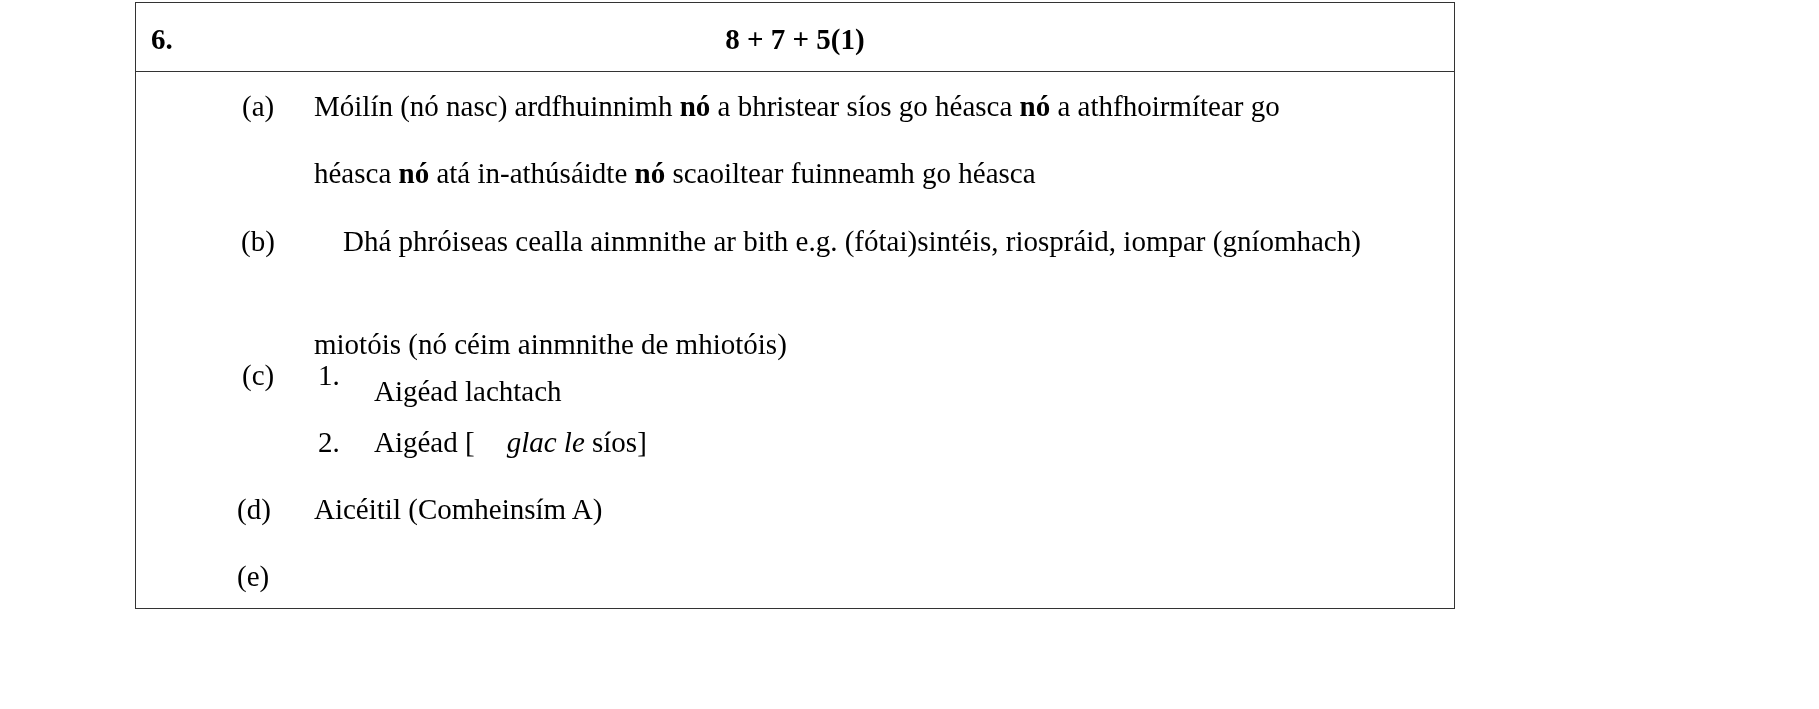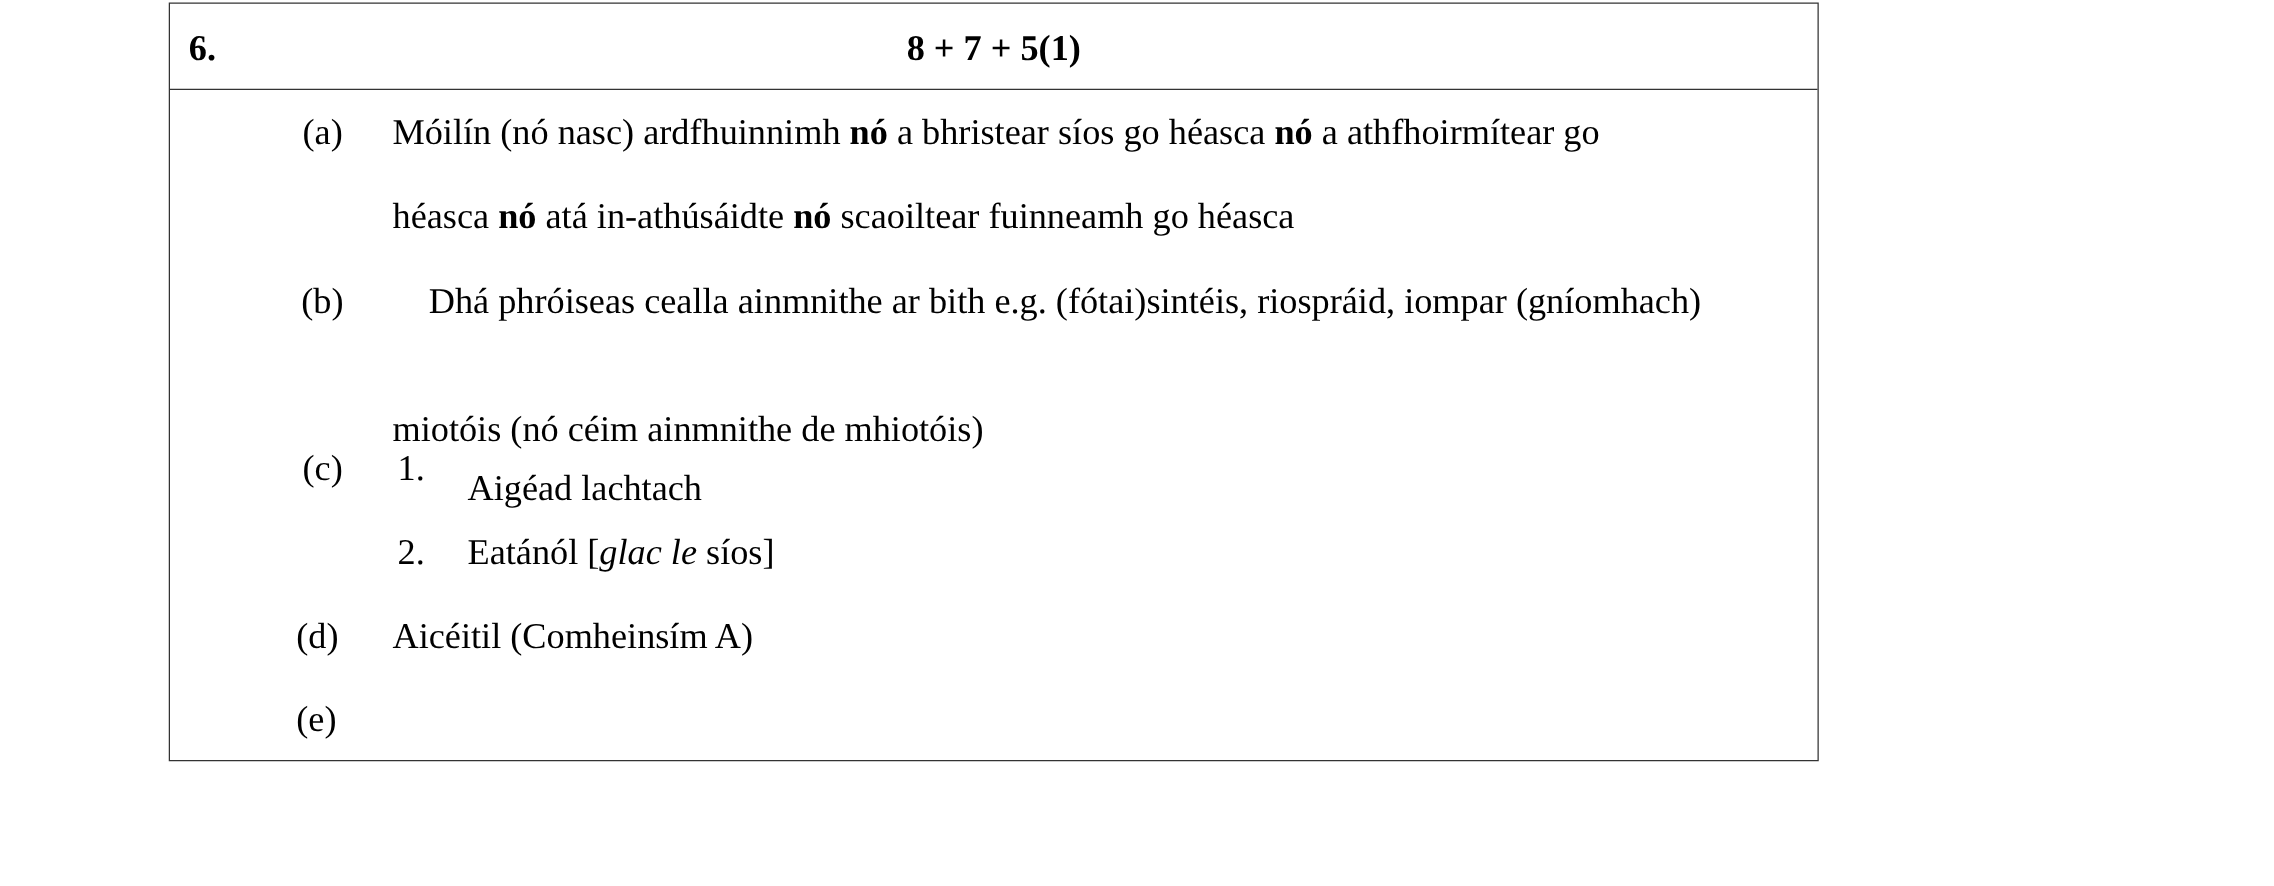--- a/index.html
+++ b/index.html
@@ -9,21 +9,21 @@
            border:1.5px solid #333; box-sizing:border-box; }
   .header { position:absolute; left:0; top:0; width:100%; height:69px;
             border-bottom:1.5px solid #333; box-sizing:border-box; }
   .qnum { position:absolute; left:15px; top:20px; font-size:29px; font-weight:bold; }
   .marks { position:absolute; left:0; width:100%; top:20px; text-align:center;
            font-size:29px; font-weight:bold; }
   .line { position:absolute; font-size:29px; white-space:nowrap; }
   .lbl { position:absolute; font-size:29px; }
   .sub { font-size:19px; vertical-align:-6px; }
   b { font-weight:bold; }
-  i { font-style:italic; }
+  i { font-style:italic;margin-left:32px; }
 </style>
 </head>
 <body>
 
 <div class="table">
   <div class="header">
     <span class="qnum">6.</span>
     <div class="marks">8 + 7 + 5(1)</div>
   </div>
 
@@ -37,20 +37,20 @@
 
   <span class="lbl" style="left:105px; top:222px;">(b)</span>
   <div class="line" style="left:178px; top:222px;margin-left:29px;">Dhá phróiseas cealla ainmnithe ar bith e.g. (fótai)sintéis, riospráid, iompar (gníomhach)</div>
   <div class="line" style="left:178px; top:289px;margin-top:36px;">miotóis (nó céim ainmnithe de mhiotóis)</div>
 
   <span class="lbl" style="left:106px; top:356px;">(c)</span>
   <span class="line" style="left:182px; top:356px;">1.</span>
   <span class="line" style="left:238px; top:356px;margin-top:16px;">Aigéad lachtach</span>
   <span class="line" style="left:182px; top:423px;">2.</span>
   <div class="line" style="left:238px; top:423px;">
-    <span>Eatánól [</span><i>glac le</i><span> síos]</span>
+    <span>Aigéad [</span><i>glac le</i><span> síos]</span>
   </div>
 
   <span class="lbl" style="left:101px; top:490px;">(d)</span>
   <div class="line" style="left:178px; top:490px;">Aicéitil (Comheinsím A)</div>
 
   <span class="lbl" style="left:101px; top:557px;">(e)</span>
 </div>
 
 </body></html>

